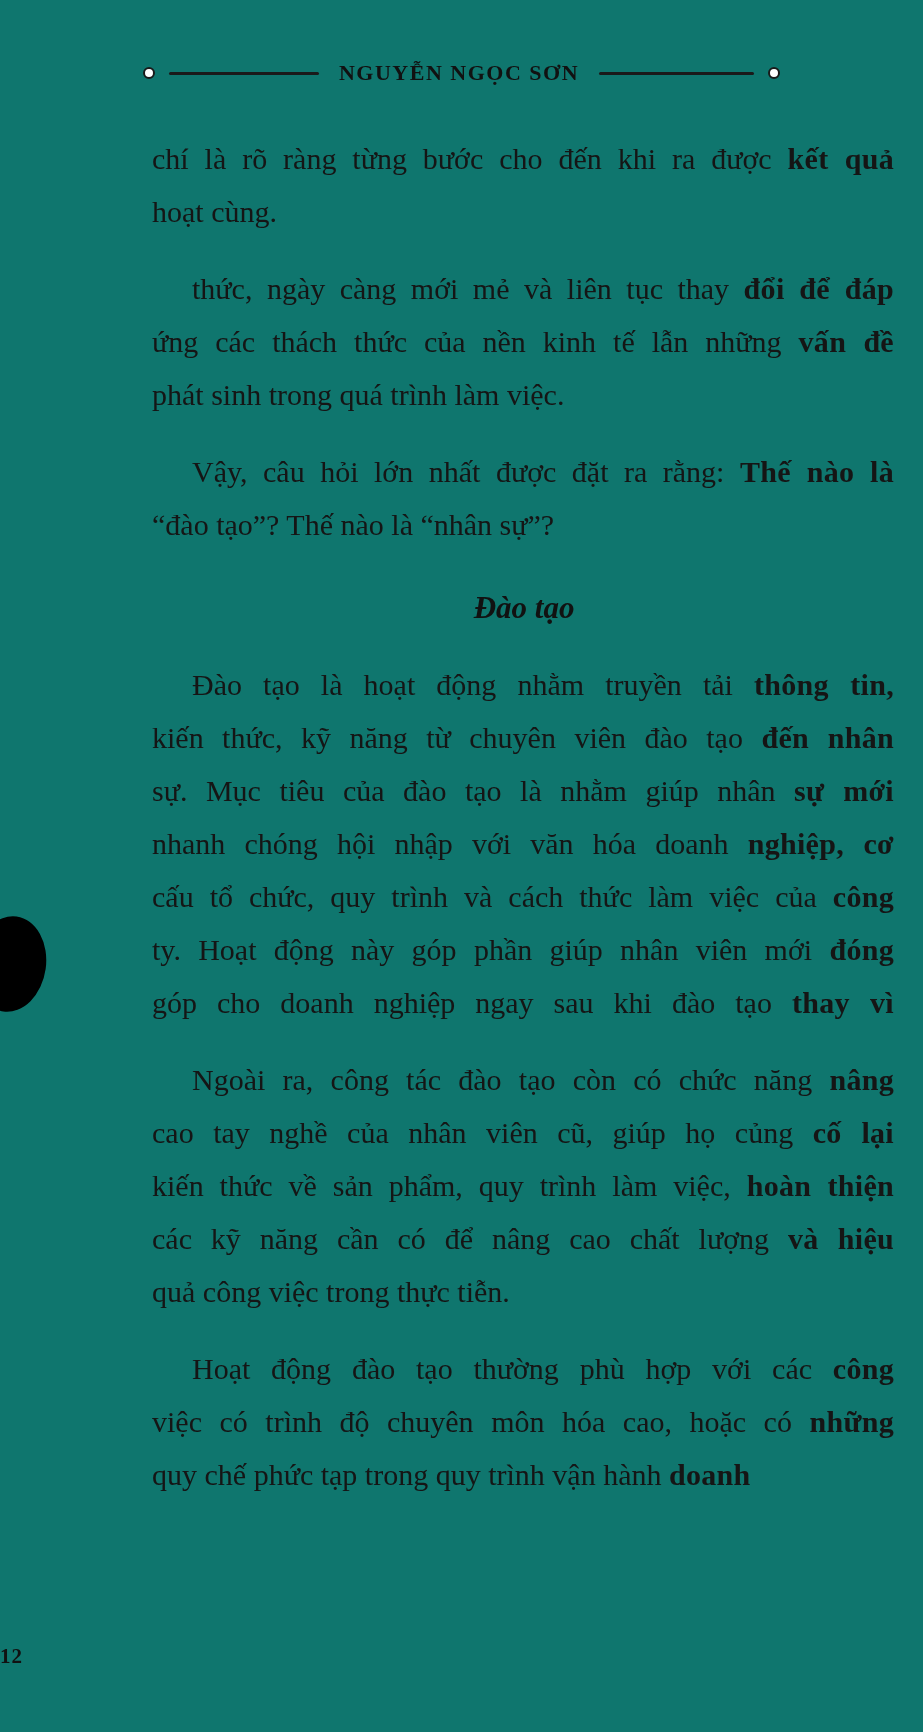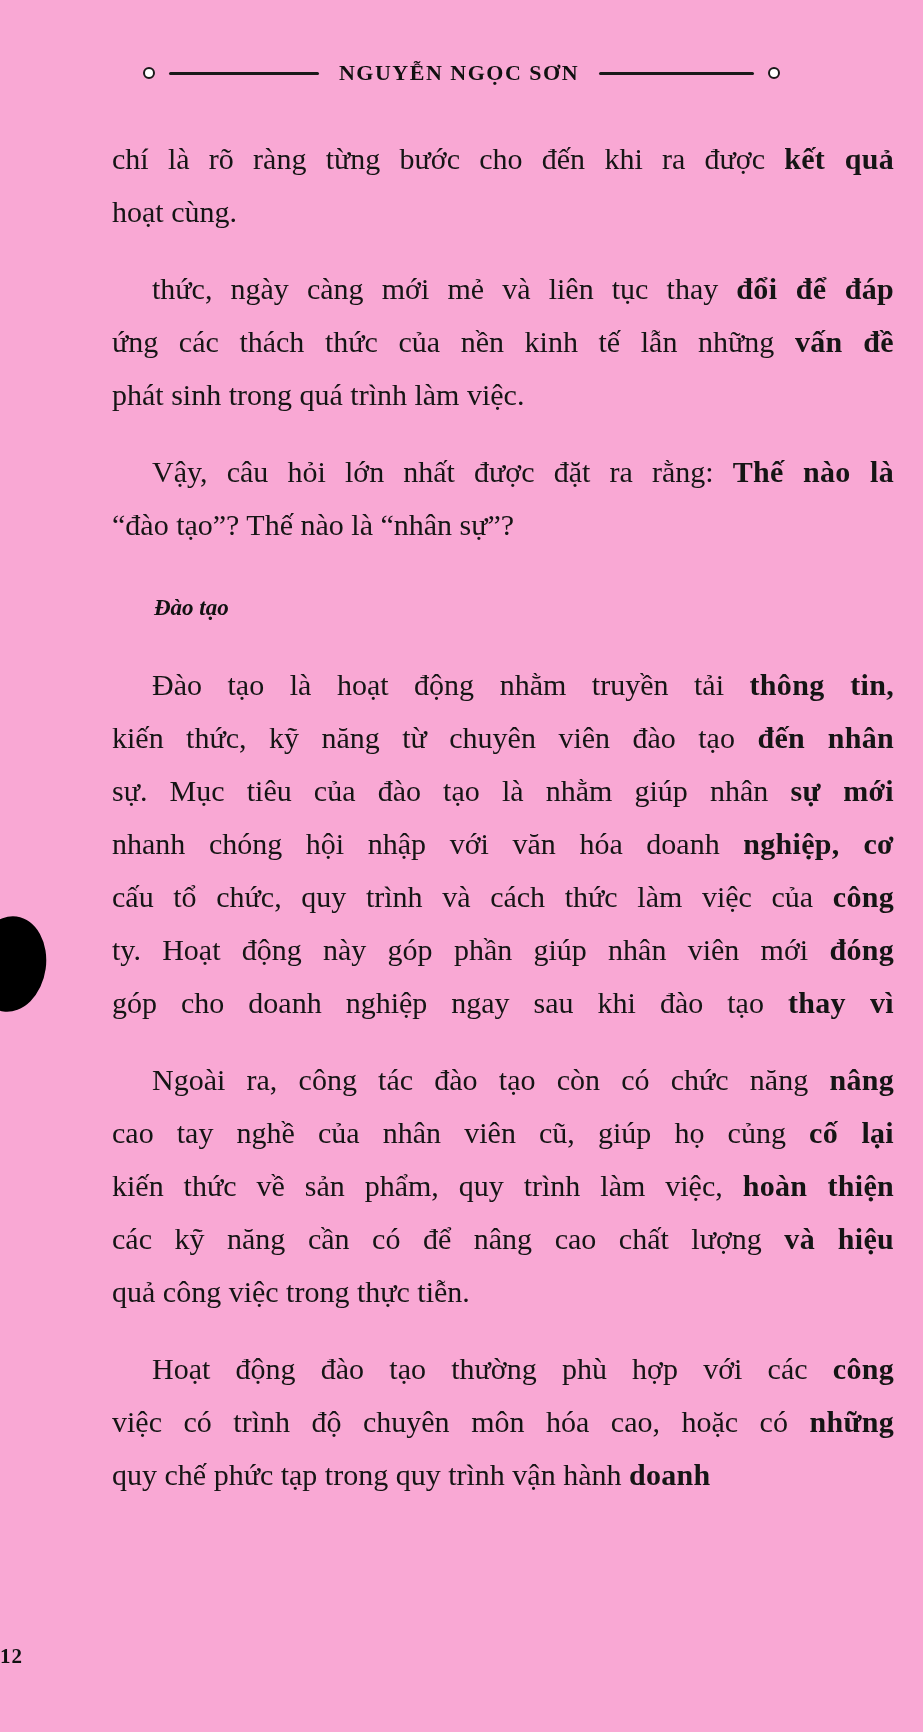--- a/index.html
+++ b/index.html
@@ -4,21 +4,21 @@
 <style>
   html,body{margin:0;padding:0;}
   body{
     width:923px;height:1732px;
     background:#ffffff;
     font-family:"Liberation Serif","DejaVu Serif",serif;
     color:#151515;
     position:relative;
     overflow:hidden;
   }
-  .page{position:absolute;inset:0;background:#f9a8d4;}
+  .page{position:absolute;inset:0;background:#0f766e;}
 
   
   .hdr{
     position:absolute;top:60px;left:0;width:100%;
     display:flex;align-items:center;justify-content:center;
     gap:14px;
   }
   .orn-line{height:3px;background:#1a1a1a;border-radius:2px;}
   .orn-line.left{width:150px;}
   .orn-line.right{width:155px;}
@@ -28,28 +28,28 @@
     font-weight:700;font-size:22px;letter-spacing:1.5px;
     color:#111;white-space:nowrap;padding:0 6px;
   }
 
   
   .content{
     position:absolute;left:112px;top:132px;width:782px;
   }
   .para{margin:0;padding:0;font-size:30px;line-height:53px;}
   .para + .para{margin-top:24px;}
-  .tline{display:block;white-space:nowrap;}
+  .tline{display:block;white-space:nowrap;margin-left:40px;}
   .tline.fill{white-space:normal;text-align:justify;text-align-last:justify;}
   .tline .b{font-weight:700;letter-spacing:.3px;}
   .para.indent .tline:first-child{text-indent:40px;}
   .sec-heading{
     margin:30px 0 2px 0;padding-left:42px;
-    font-size:23px;line-height:53px;
-    font-weight:700;font-style:italic;color:#111;
+    font-size:31px;line-height:53px;
+    font-weight:700;font-style:italic;color:#111;text-align:center;
   }
   .sec-heading + .para{margin-top:24px;}
 
   
   .pagenum{
     position:absolute;top:1644px;left:0;width:100%;
     font-weight:700;font-size:21px;color:#111;
     letter-spacing:1px;
   }
 

